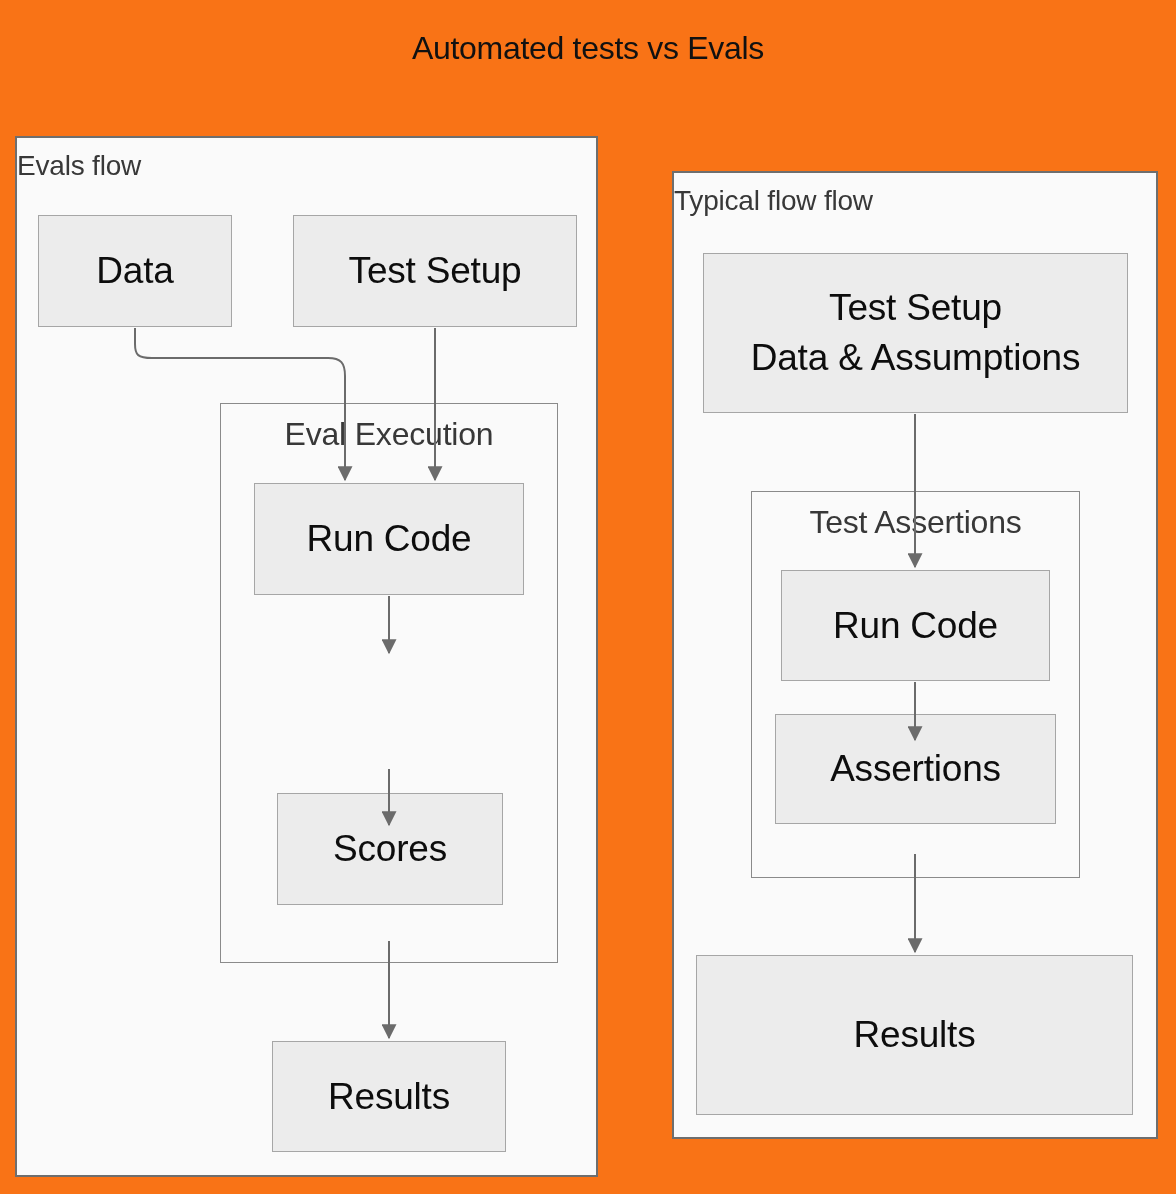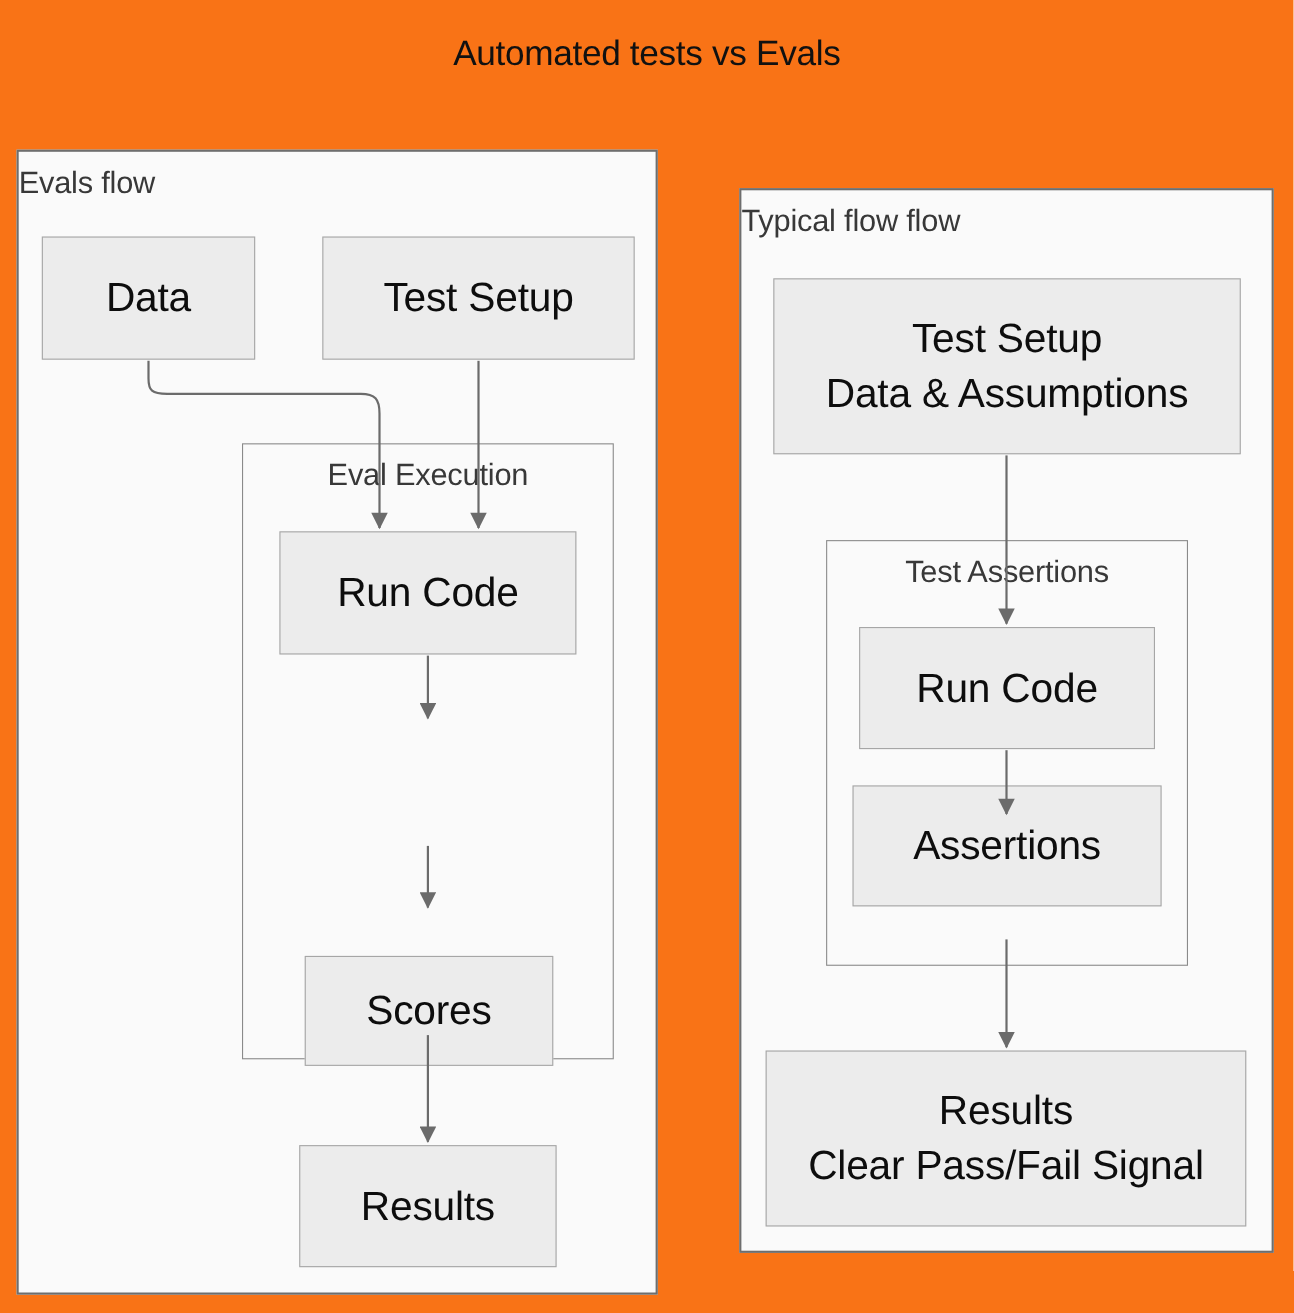--- a/index.html
+++ b/index.html
@@ -51,21 +51,21 @@
     position: absolute;
     background: #fafafa;
     border: 1.5px solid #8a8a8a;
   }
   .group-label {
     position: absolute;
     top: 12px;
     left: 0;
     width: 100%;
     text-align: center;
-    font-size: 28px;
+    font-size: 32px;
     color: #383838;
     letter-spacing: -0.2px;
   }
   #group-eval-execution { left: 220px; top: 403px; width: 338px; height: 560px; }
   #group-test-execution { left: 751px; top: 491px; width: 329px; height: 387px; }
 
   
   .node {
     position: absolute;
     background: #ececec;
@@ -78,21 +78,21 @@
     color: #0d0d0d;
     letter-spacing: -0.2px;
     text-align: center;
     line-height: 50px;
   }
 
   #node-data        { left: 38px;  top: 215px;  width: 194px; height: 112px; }
   #node-test-setup  { left: 293px; top: 215px;  width: 284px; height: 112px; }
   #node-run-code-l  { left: 254px; top: 483px;  width: 270px; height: 112px; }
   #node-llm-judge   { left: 245px; top: 656px;  width: 290px; height: 112px; }
-  #node-scores      { left: 277px; top: 869px;  width: 226px; height: 100px; }
+  #node-scores      { left: 277px; top: 793px;  width: 226px; height: 112px; }
   #node-results-l   { left: 272px; top: 1041px; width: 234px; height: 111px; }
 
   #node-test-setup-r { left: 703px; top: 253px; width: 425px; height: 160px; }
   #node-run-code-r   { left: 781px; top: 570px; width: 269px; height: 111px; }
   #node-assertions   { left: 775px; top: 714px; width: 281px; height: 110px; }
   #node-results-r    { left: 696px; top: 955px; width: 437px; height: 160px; }
 
   
   svg.arrows {
     position: absolute;
@@ -151,21 +151,20 @@
     <span>Data &amp; Assumptions</span>
   </div>
   <div class="node" id="node-run-code-r">
     <span>Run Code</span>
   </div>
   <div class="node" id="node-assertions">
     <span>Assertions</span>
   </div>
   <div class="node" id="node-results-r">
     <span>Results</span>
-    <span>Clear Pass/Fail Signal</span>
   </div>
 
   <svg class="arrows" viewBox="0 0 1176 1194" xmlns="http://www.w3.org/2000/svg">
     <defs>
       <marker id="arrowhead" viewBox="0 0 10 10" refX="9.2" refY="5" markerUnits="userSpaceOnUse" markerWidth="17" markerHeight="15" orient="auto">
         <path d="M0,0 L10,5 L0,10 z" fill="#6b6b6b"></path>
       </marker>
     </defs>
     <path class="connector" d="M135,328 L135,344 C135,355 138,358 152,358 L328,358 C341,358 345,363 345,376 L345,480" marker-end="url(#arrowhead)"></path>
     <path class="connector" d="M435,328 L435,480" marker-end="url(#arrowhead)"></path>

